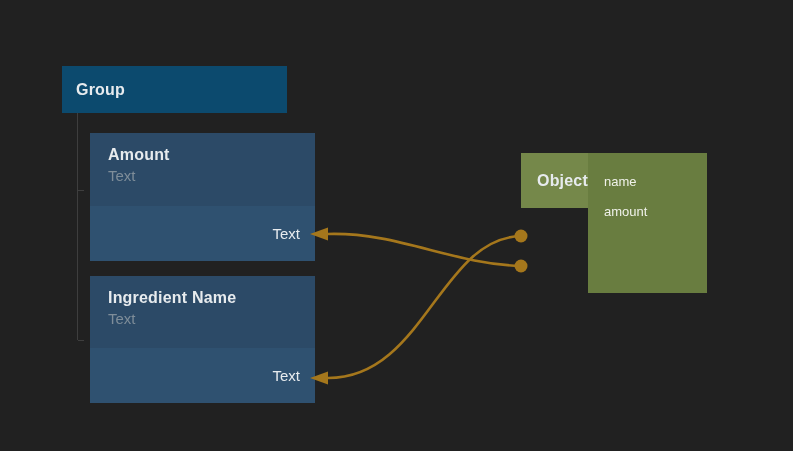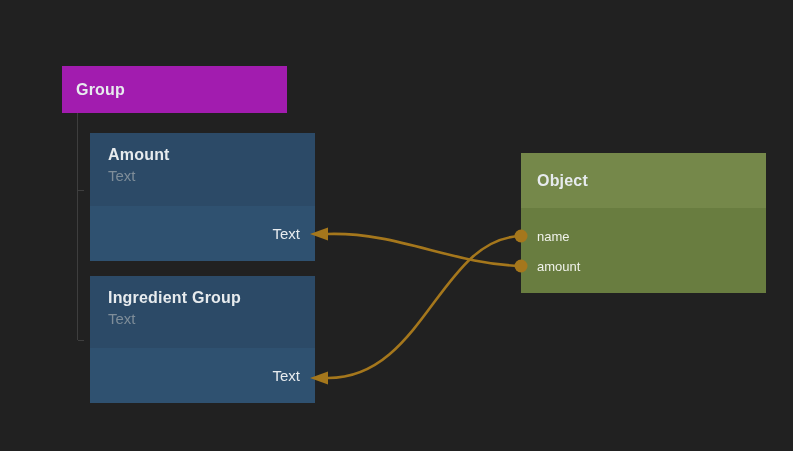--- a/index.html
+++ b/index.html
@@ -70,23 +70,23 @@
     justify-content: flex-end;
     padding-right: 15px;
   }
   .input-socket-label {
     font-size: 15px;
     color: #e7ebee;
   }
   
   .object-node {
     left: 521px; top: 153px;
-    width: 245px; height: 140px;
+    width: 186px; height: 140px;
     display: flex;
-    flex-direction: column;
+    flex-direction: row;
   }
   .object-header {
     height: 55px;
     display: flex;
     align-items: center;
     padding-left: 16px;
   }
   .object-body {
     flex: 1 1 auto;
     padding-top: 13px;
@@ -112,37 +112,37 @@
 </style>
 </head>
 <body>
 
 <div class="canvas">
 
   <div class="tree-vline"></div>
   <div class="tree-tick t1"></div>
   <div class="tree-tick t2"></div>
 
-  <div class="node group-node" style="background: #a21caf;">
+  <div class="node group-node" style="background: #0c4a6e;">
     <span class="node-title">Group</span>
   </div>
 
   <div class="node field-node amount-node">
     <div class="field-header" style="background: rgb(44, 74, 103);">
       <div class="node-title">Amount</div>
       <div class="node-subtitle">Text</div>
     </div>
     <div class="field-input-row" style="background: rgb(47, 81, 112);">
       <span class="input-socket-label">Text</span>
     </div>
   </div>
 
   <div class="node field-node ingredient-node">
     <div class="field-header" style="background: rgb(44, 74, 103);">
-      <div class="node-title">Ingredient Group</div>
+      <div class="node-title">Ingredient Name</div>
       <div class="node-subtitle">Text</div>
     </div>
     <div class="field-input-row" style="background: rgb(47, 81, 112);">
       <span class="input-socket-label">Text</span>
     </div>
   </div>
 
   <div class="node object-node">
     <div class="object-header" style="background: rgb(117, 136, 74);">
       <span class="node-title">Object</span>

